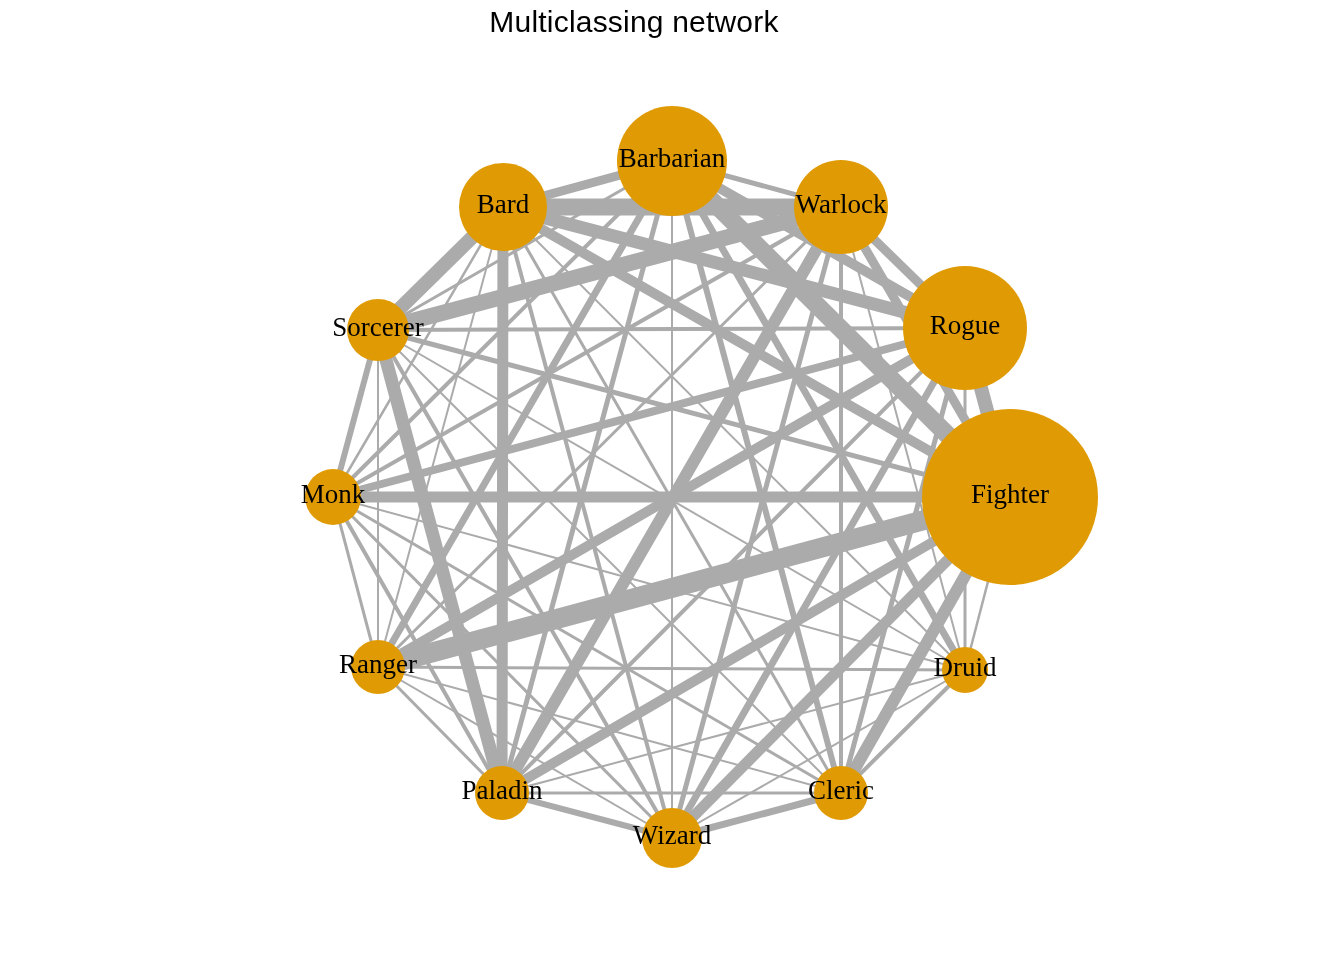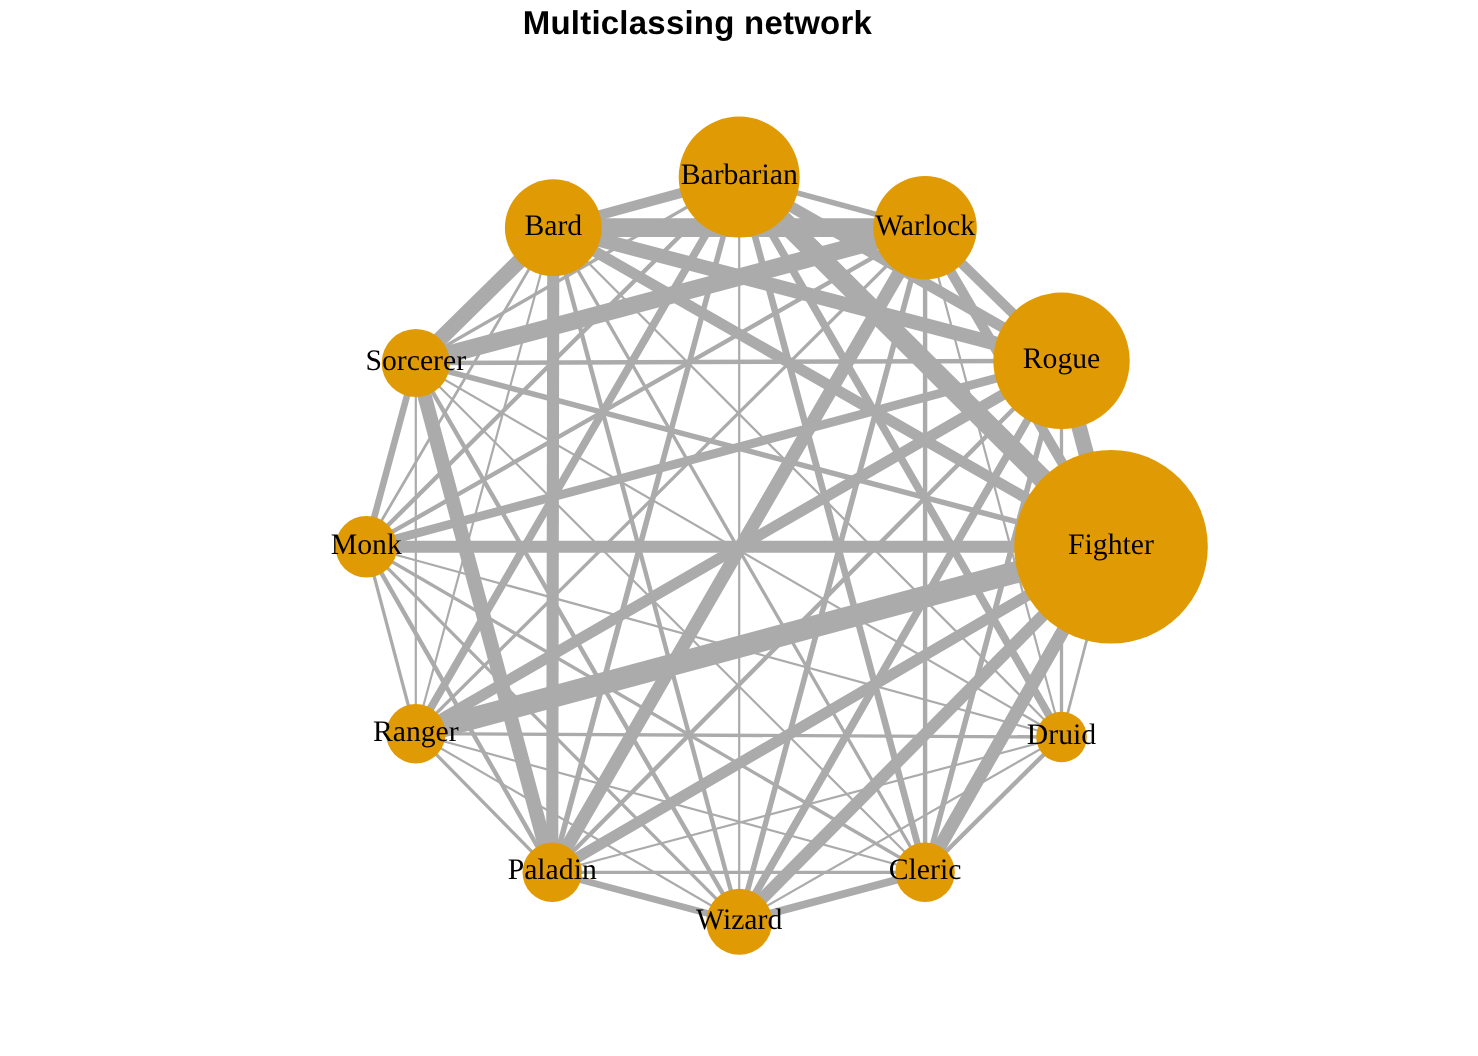--- a/index.html
+++ b/index.html
@@ -15,21 +15,21 @@
     overflow: hidden;
     font-family: "Liberation Serif", serif;
   }
   #chart-title {
     position: absolute;
     left: 0;
     top: 0;
     width: 1268px;
     text-align: center;
     font-family: "Liberation Sans", sans-serif;
-    font-weight: bold;
+    font-weight: normal;
     font-size: 30px;
     color: #000000;
     line-height: 44px;
     letter-spacing: 0.2px;
   }
   #network-svg {
     position: absolute;
     left: 0;
     top: 0;
     width: 1344px;

